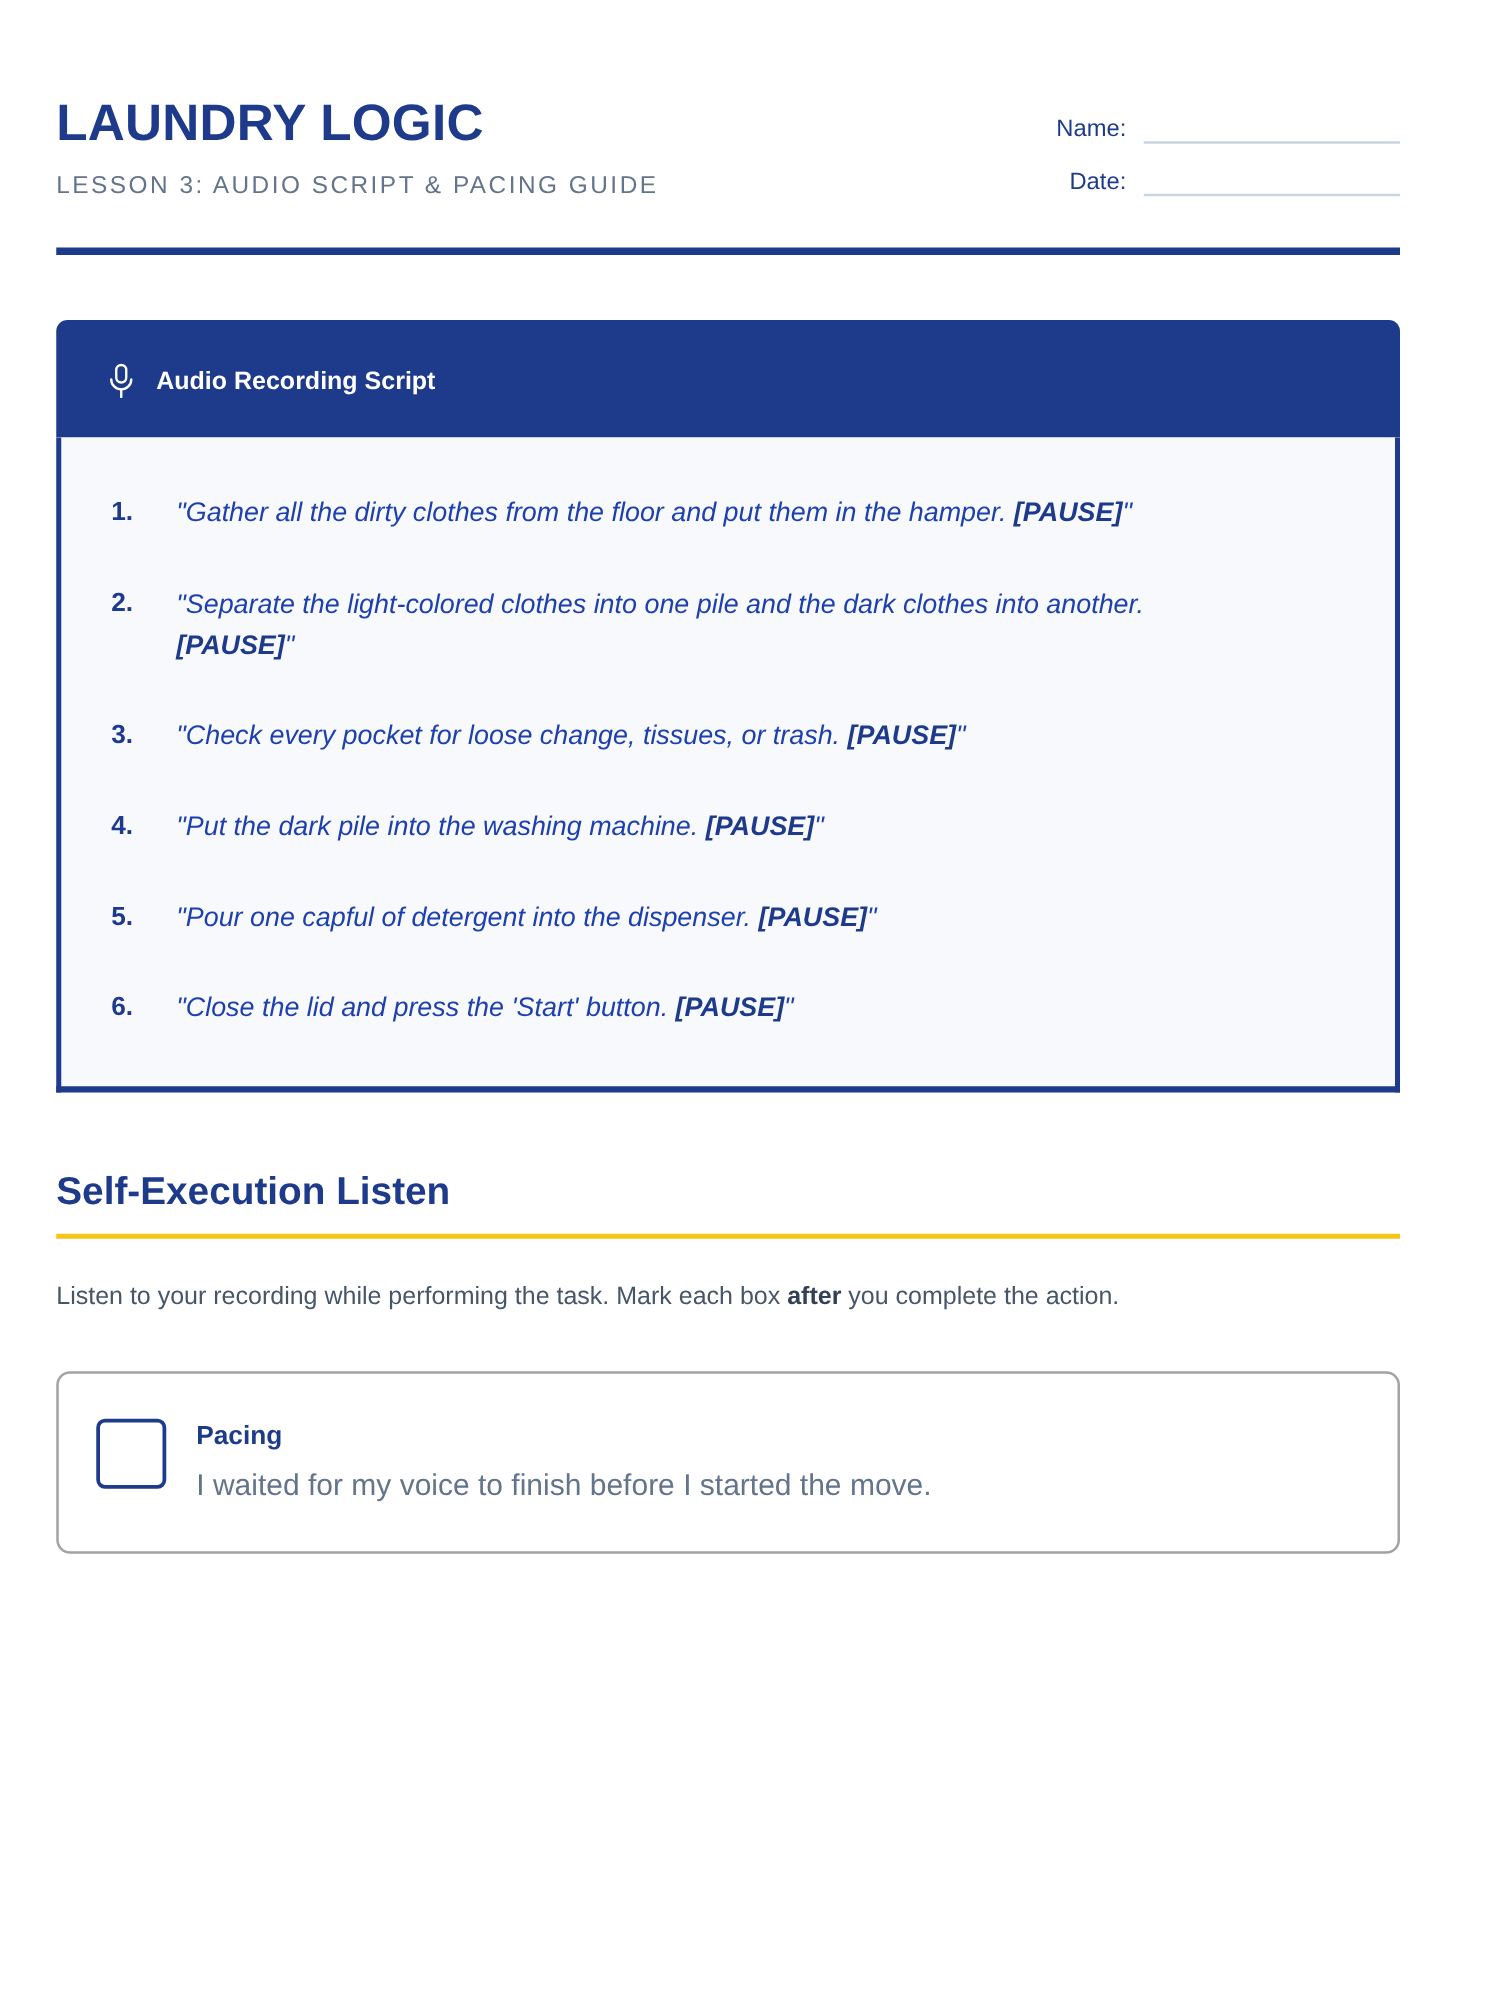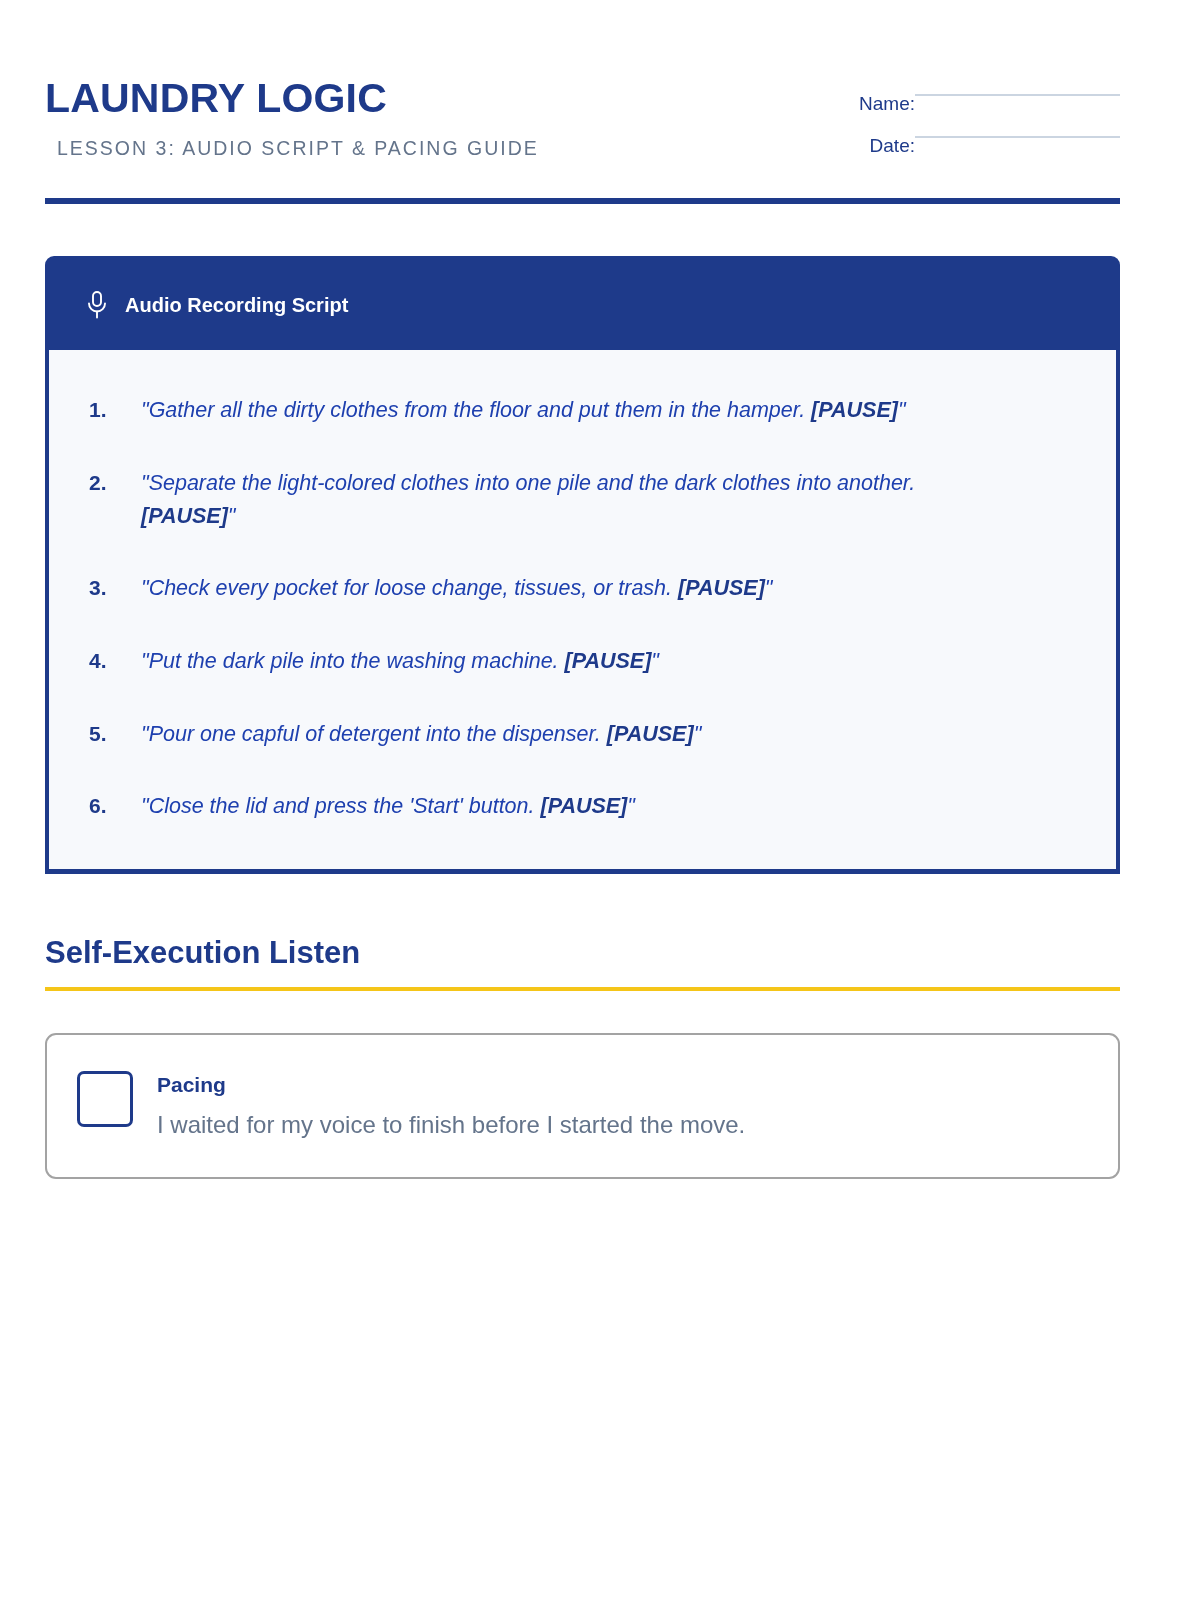--- a/index.html
+++ b/index.html
@@ -39,35 +39,35 @@
     white-space: nowrap;
   }
 
   .doc-subtitle {
     margin-top: 17px;
     font-size: 19.5px;
     color: #64748b;
     letter-spacing: 2.0px;
     font-weight: normal;
     white-space: nowrap;
-    margin-left: 12px;
   }
 
   .meta-block {
     padding-top: 24px;
     display: flex;
     flex-direction: column;
     gap: 21px;
     width: 300px;
   }
 
   .meta-field {
     display: flex;
-    align-items: flex-start;
+    align-items: flex-end;
     justify-content: flex-end;
+    gap: 14px;
   }
 
   .meta-label {
     font-size: 19px;
     color: #1e3a8a;
     white-space: nowrap;
     line-height: 1;
     padding-bottom: 2px;
   }
 
@@ -294,20 +294,21 @@
           <span class="script-num">6.</span>
           <span class="script-text"><span>"Close the lid and press the 'Start' button. </span><b>[PAUSE]</b><span>"</span></span>
         </li>
       </ol>
     </div>
   </div>
 
   <div class="tracker-section">
     <div class="tracker-title">Self-Execution Listen</div>
     <div class="tracker-rule"></div>
+    <div class="tracker-desc"><span>Listen to your recording while performing the task. Mark each box </span><b>after</b><span> you complete the action.</span></div>
 
     <div class="tracker-card">
       <div class="tracker-row">
         <span class="tracker-checkbox"></span>
         <span class="tracker-item-text">
           <span class="tracker-item-title">Pacing</span>
           <span class="tracker-item-desc" style="display:block">I waited for my voice to finish before I started the move.</span>
         </span>
       </div>
     </div>

